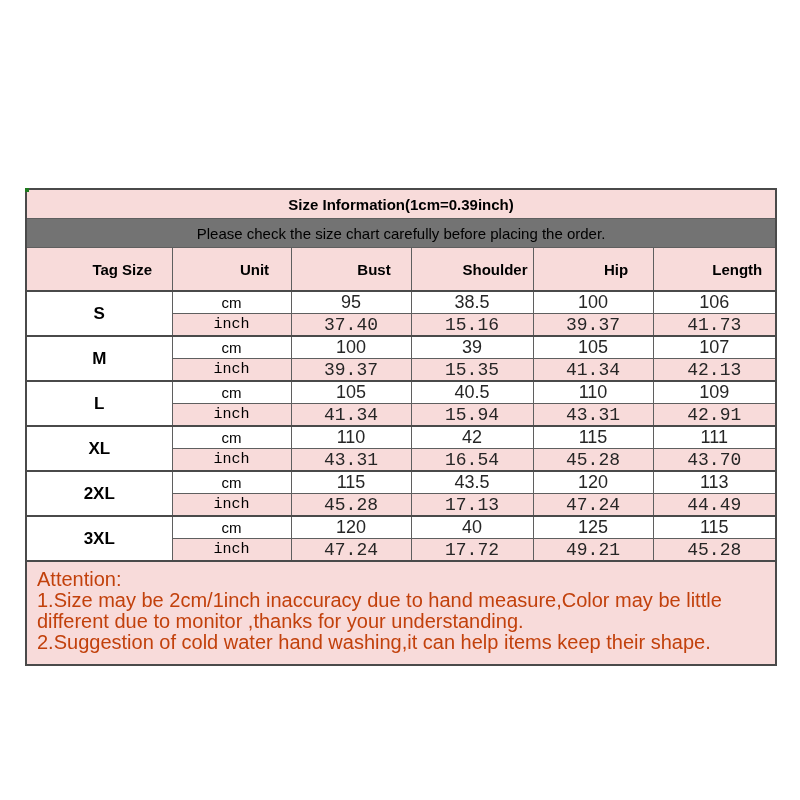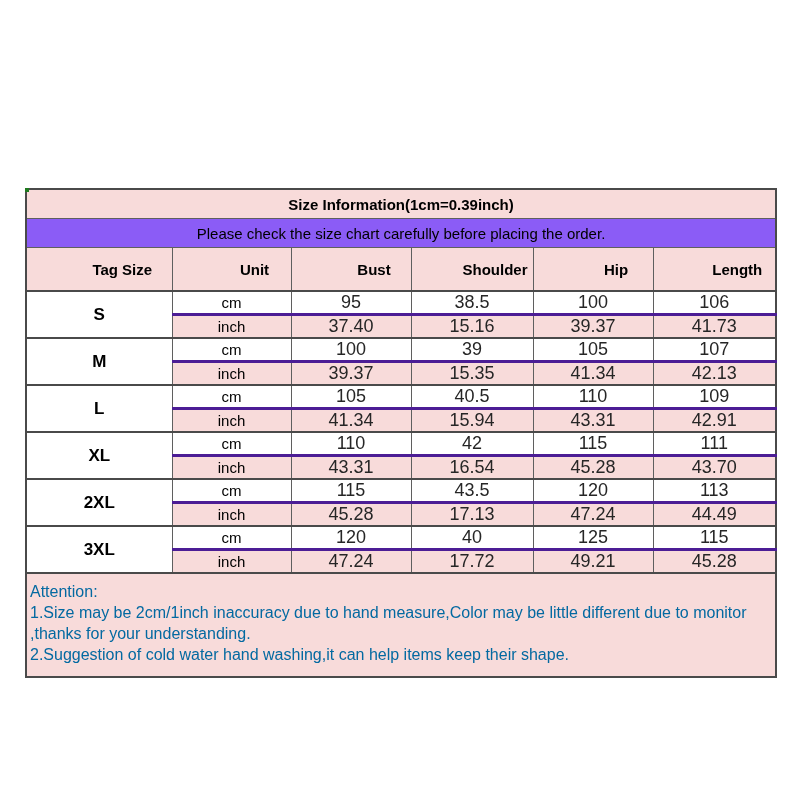--- a/index.html
+++ b/index.html
@@ -32,49 +32,49 @@
     overflow: hidden;
   }
   td.title-cell {
     height: 28px;
     background: #f8dbda;
     font-weight: bold;
     font-size: 15px;
   }
   td.subtitle-cell {
     height: 28px;
-    background: #8b5cf6;
+    background: #737373;
     font-size: 15px;
   }
   tr.header-row th {
     height: 42px;
     background: #f8dbda;
     font-size: 15px;
     font-weight: bold;
     padding-left: 46px;
   }
   td.size-cell {
     background: #ffffff;
     font-weight: bold;
     font-size: 17px;
   }
   tr.cm-row td { height: 21px; background: #ffffff; }
   tr.inch-row td { height: 21px; background: #f8dbda; }
   tr.cm-row td { border-top: 2px solid #4a4a4a; }
-  tr.inch-row td { border-top: 3px solid #4c1d95; }
+  tr.inch-row td { border-top: 1px solid #4c1d95; font-family: Liberation Mono, monospace; }
   td.unit-cell { font-size: 15px; text-align: center; }
   td.value-cell { font-size: 18px; color: #262626; }
   td.attention-cell {
     background: #f8dbda;
     text-align: left;
-    font-size: 16px;
+    font-size: 20px;
     line-height: 21px;
-    padding: 7px 6px 11px 3px;
+    padding: 7px 6px 11px 10px;
     border-top: 2px solid #4a4a4a;
-    color: #0369a1;
+    color: #c2410c;
   }
   td.attention-cell div { margin: 0; }
   .corner-artifact {
     position: absolute;
     left: 0;
     top: 0;
     width: 4px;
     height: 4px;
     background: #1f7a1f;
     z-index: 2;

